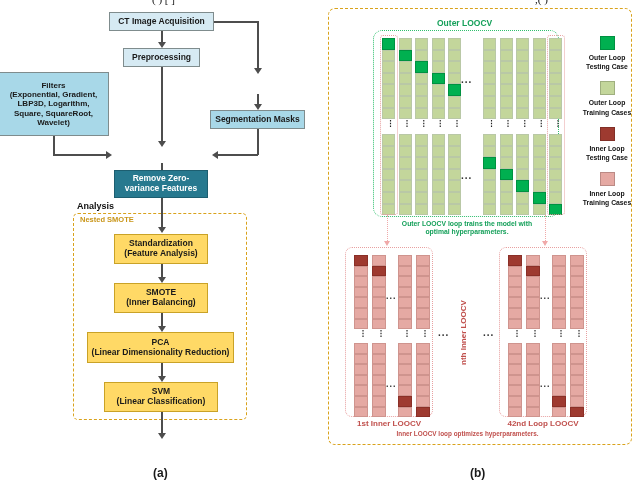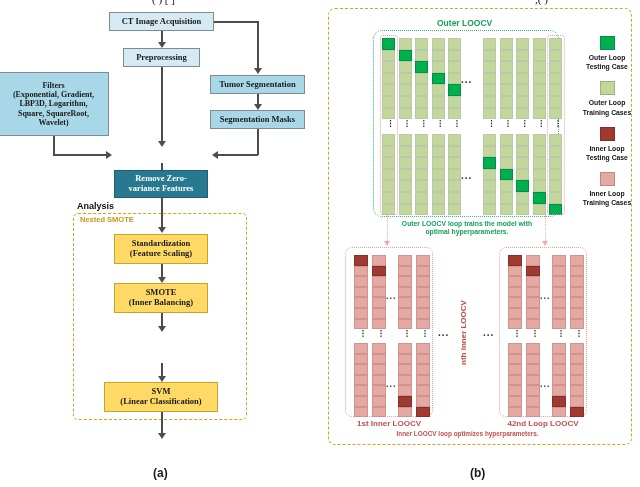--- a/index.html
+++ b/index.html
@@ -16,21 +16,20 @@
   
   .panel { position:absolute; }
   .box {
     position:absolute;
     border:1px solid #7f8c8d;
     display:flex; align-items:center; justify-content:center;
     text-align:center;
     font-weight:bold;
     line-height:1.15;
     white-space:pre-line;
-    font-family:Liberation Serif, serif;
   }
   .arrow-v, .arrow-h { position:absolute; background:#4d4d4d; }
   .arrow-v { width:1.6px; }
   .arrow-h { height:1.6px; }
   .head-d, .head-u, .head-l, .head-r {
     position:absolute; width:0; height:0;
   }
   .head-d { border-left:4px solid transparent; border-right:4px solid transparent; border-top:6px solid #4d4d4d; }
   .head-l { border-top:4px solid transparent; border-bottom:4px solid transparent; border-right:6px solid #4d4d4d; }
   .head-r { border-top:4px solid transparent; border-bottom:4px solid transparent; border-left:6px solid #4d4d4d; }
@@ -132,21 +131,20 @@
 
   <div class="arrow-v" style="left:161px; top:31px; height:13px;"></div>
   <div class="head-d" style="left:158px; top:42px;"></div>
 
   <div class="box b-lightblue" style="left:123px; top:48px; width:77px; height:19px; font-size:8.5px;">Preprocessing</div>
 
   <div class="arrow-h" style="left:214px; top:21px; width:44px;"></div>
   <div class="arrow-v" style="left:257px; top:21px; height:49px;"></div>
   <div class="head-d" style="left:254px; top:68px;"></div>
 
-  <div class="box b-midblue" style="left:210px; top:75px; width:95px; height:19px; font-size:8.5px;">Tumor Segmentation</div>
 
   <div class="arrow-v" style="left:257px; top:94px; height:12px;"></div>
   <div class="head-d" style="left:254px; top:104px;"></div>
 
   <div class="box b-midblue" style="left:210px; top:110px; width:95px; height:19px; font-size:8.5px;">Segmentation Masks</div>
 
   <div class="box b-midblue" style="left:-2px; top:72px; width:111px; height:64px; font-size:8px;">Filters
 (Exponential, Gradient,
 LBP3D, Logarithm,
 Square, SquareRoot,
@@ -171,31 +169,33 @@
 
   <div class="lbl-modelling" style="left:77px; top:201px;">Analysis</div>
 
   <div class="dashbox-modelling" style="left:73px; top:213px; width:174px; height:207px;"></div>
   <div class="lbl-nested" style="left:80px; top:215px;">Nested SMOTE</div>
 
   <div class="arrow-v" style="left:161px; top:198px; height:31px;"></div>
   <div class="head-d" style="left:158px; top:227px;"></div>
 
   <div class="box b-yellow" style="left:114px; top:234px; width:94px; height:30px; font-size:8.5px;">Standardization
-(Feature Scaling)</div>
+(Feature Analysis)</div>
 
   <div class="arrow-v" style="left:161px; top:264px; height:15px;"></div>
   <div class="head-d" style="left:158px; top:277px;"></div>
 
   <div class="box b-yellow" style="left:114px; top:283px; width:94px; height:30px; font-size:8.5px;">SMOTE
 (Inner Balancing)</div>
 
   <div class="arrow-v" style="left:161px; top:313px; height:15px;"></div>
   <div class="head-d" style="left:158px; top:326px;"></div>
 
+  <div class="box b-yellow" style="left:87px; top:332px; width:147px; height:31px; font-size:8.5px;">PCA
+(Linear Dimensionality Reduction)</div>
 
   <div class="arrow-v" style="left:161px; top:363px; height:15px;"></div>
   <div class="head-d" style="left:158px; top:376px;"></div>
 
   <div class="box b-yellow" style="left:104px; top:382px; width:114px; height:30px; font-size:8.5px;">SVM
 (Linear Classification)</div>
 
   <div class="arrow-v" style="left:161px; top:412px; height:23px;"></div>
   <div class="head-d" style="left:158px; top:433px;"></div>
 

